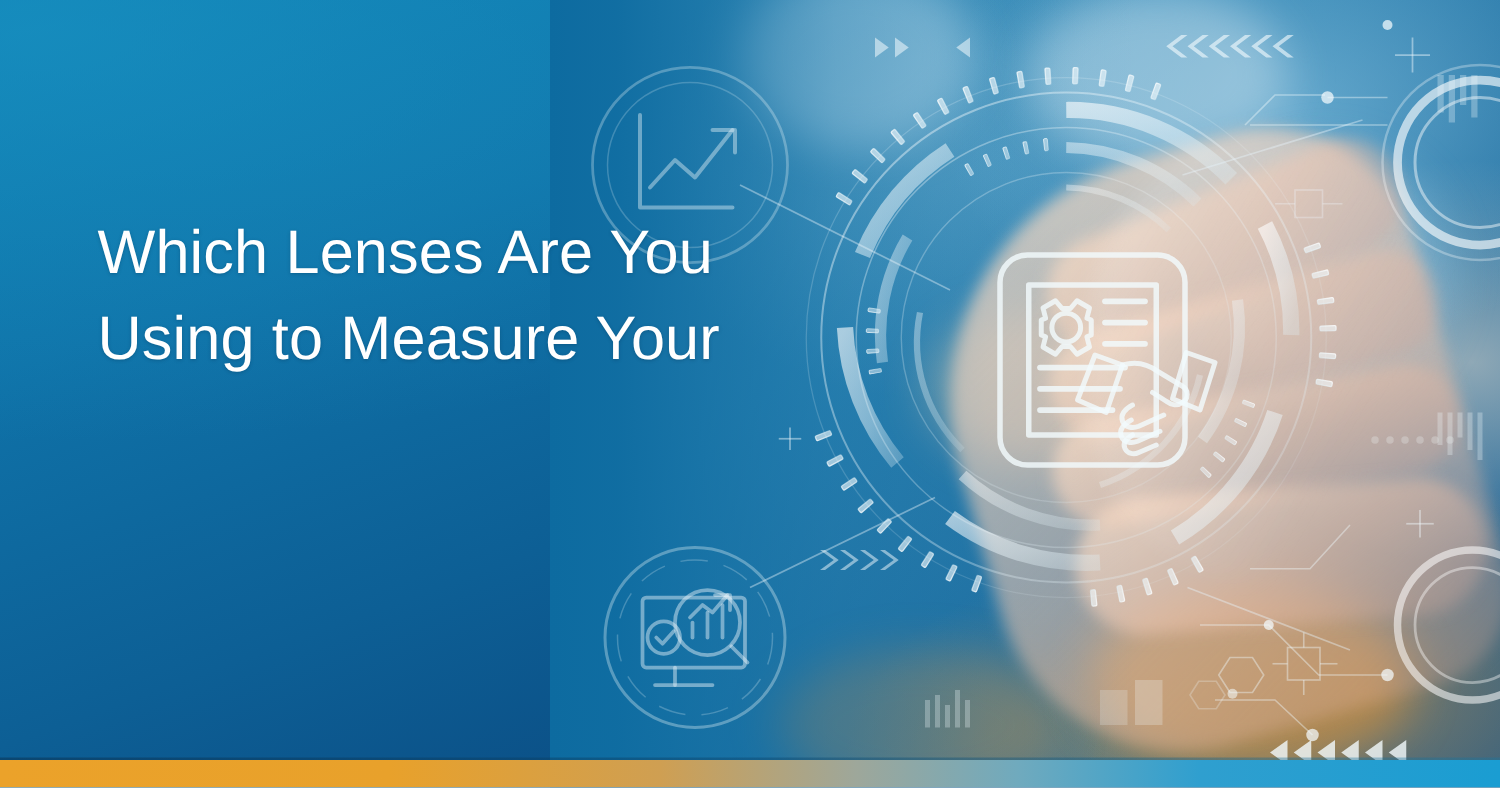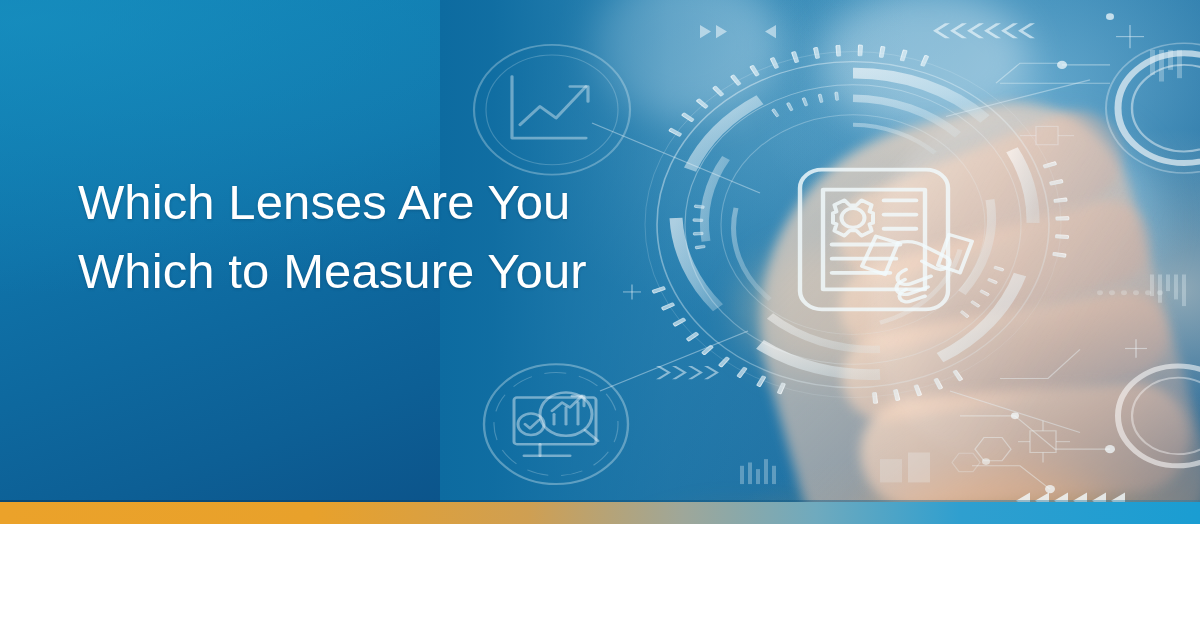--- a/index.html
+++ b/index.html
@@ -1,20 +1,20 @@
 <!DOCTYPE html>
 <html><head>
 <meta charset="utf-8">
 <title>Banner</title>
 <style>
   html,body{margin:0;padding:0;background:#ffffff;}
   *{box-sizing:border-box;}
   #banner{
     position:relative;
-    width:1200px;height:524px;
+    width:1200px;height:630px;
     overflow:hidden;
     font-family:"Liberation Sans", sans-serif;
     background:#0b5f94;
   }
 
   
   .bg-base{
     position:absolute;inset:0;
     background:
       linear-gradient(160deg,#0e80b4 0%, #0f72a8 28%, #0d5f95 56%, #0b4d84 78%, #0a3f72 100%);
@@ -510,19 +510,19 @@
             <circle cx="1136" cy="352" r="3"></circle>
           <circle cx="1148" cy="352" r="3"></circle>
             <circle cx="1160" cy="352" r="3"></circle>
         </g>
       </g>
     </svg>
   </div>
 
   <div class="headline">
     <span class="hl-line hl-light">Which Lenses Are You</span>
-    <span class="hl-line hl-light">Which to Measure Your</span>
+    <span class="hl-line hl-light">Using to Measure Your</span>
   </div>
 
   <div class="bottom-bar-rule"></div>
   <div class="bottom-bar"></div>
 
 </div>
 
 </body></html>

